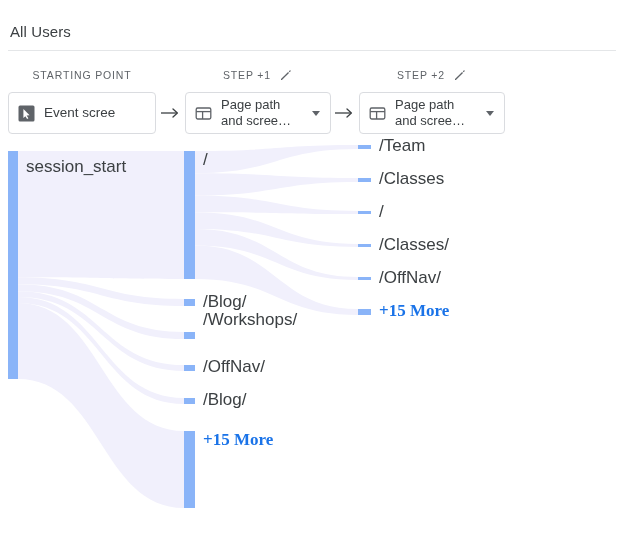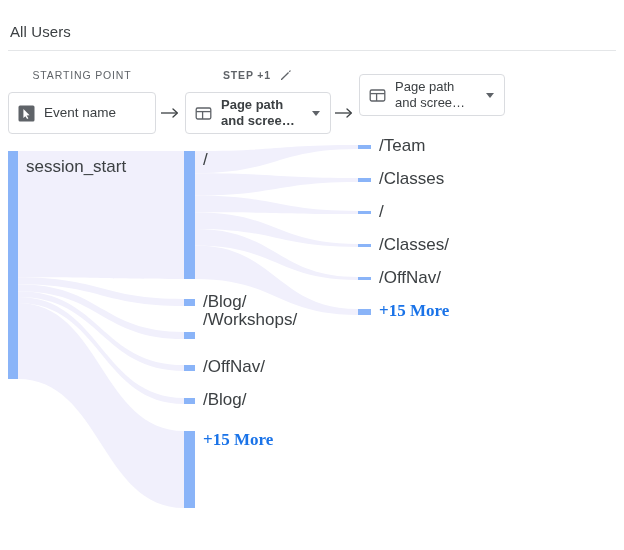--- a/index.html
+++ b/index.html
@@ -51,21 +51,21 @@
     left: 0; top: 52px;
     width: 518px;
     height: 70px;
     padding-left: 12px;
   }
   .step-col {
     position: absolute;
     top: 0;
   }
   .step-col.c0 { left: 8px;   width: 148px; }
-  .step-col.c1 { left: 185px; width: 146px; font-weight: bold; }
+  .step-col.c1 { left: 185px; width: 146px; }
   .step-col.c2 { left: 359px; width: 146px; }
 
   .step-head {
     height: 18px;
     display: flex;
     align-items: center;
     justify-content: center;
     gap: 8px;
   }
   .step-head-label {
@@ -186,21 +186,21 @@
       <div class="step-head">
         <span class="step-head-label">STARTING POINT</span>
       </div>
       <div class="chip">
         <span class="chip-ico">
           <svg width="17" height="17" viewBox="0 0 17 17">
             <rect x="0.5" y="0.5" width="16" height="16" rx="1.5" fill="#5f6368"></rect>
             <path d="M5.4 4.1 L11.6 10.3 L8.6 10.5 L10.4 13.3 L9.1 14 L7.4 11.2 L5.4 13.1 Z" fill="#ffffff"></path>
           </svg>
         </span>
-        <span class="chip-label">Event name</span>
+        <span class="chip-label">Event scree</span>
       </div>
     </div>
 
     <div class="arrow a1">
       <svg width="20" height="12" viewBox="0 0 20 12">
         <path d="M1 6 H17" stroke="#3c4043" stroke-width="1.3" fill="none"></path>
         <path d="M13 2 L17.4 6 L13 10" stroke="#3c4043" stroke-width="1.3" fill="none" stroke-linecap="round" stroke-linejoin="round"></path>
       </svg>
     </div>
 
@@ -231,20 +231,29 @@
     </div>
 
     <div class="arrow a2">
       <svg width="20" height="12" viewBox="0 0 20 12">
         <path d="M1 6 H17" stroke="#3c4043" stroke-width="1.3" fill="none"></path>
         <path d="M13 2 L17.4 6 L13 10" stroke="#3c4043" stroke-width="1.3" fill="none" stroke-linecap="round" stroke-linejoin="round"></path>
       </svg>
     </div>
 
     <div class="step-col c2">
+      <div class="step-head">
+        <span class="step-head-label">STEP +2</span>
+        <span class="pencil-icon">
+          <svg width="14" height="14" viewBox="0 0 14 14">
+            <path d="M2 11.1 L2 12 L2.9 12 L10.0 4.9 L9.1 4.0 Z" fill="#5f6368"></path>
+            <path d="M10.7 4.2 L11.6 3.3 Q12 2.9 11.6 2.5 L11.5 2.4 Q11.1 2 10.7 2.4 L9.8 3.3 Z" fill="#5f6368"></path>
+          </svg>
+        </span>
+      </div>
       <div class="chip">
         <span class="chip-ico">
           <svg width="17" height="17" viewBox="0 0 17 17">
             <rect x="1.2" y="3" width="14.6" height="11" rx="1.4" fill="none" stroke="#5f6368" stroke-width="1.3"></rect>
             <path d="M1.2 6.6 H15.8" stroke="#5f6368" stroke-width="1.3"></path>
             <path d="M7.6 6.6 V14" stroke="#5f6368" stroke-width="1.3"></path>
           </svg>
         </span>
         <span class="chip-label two-line">Page path
 and scree…</span>

